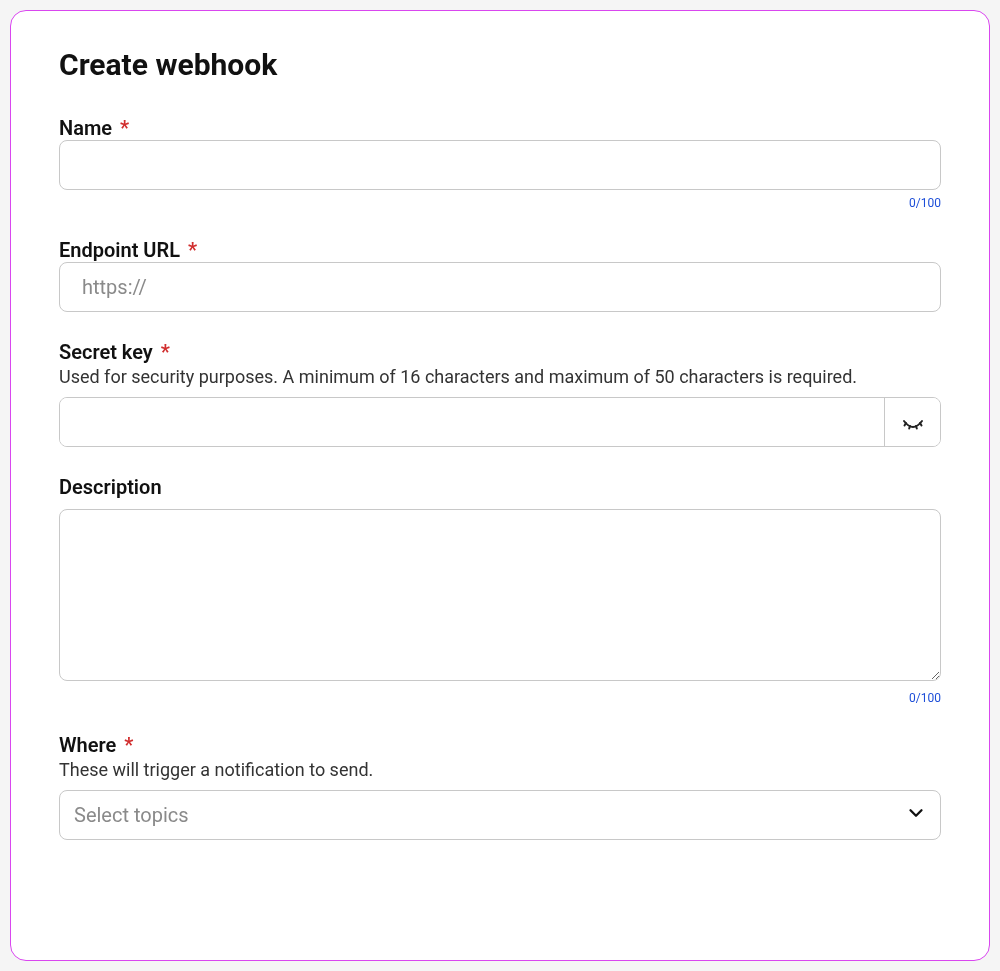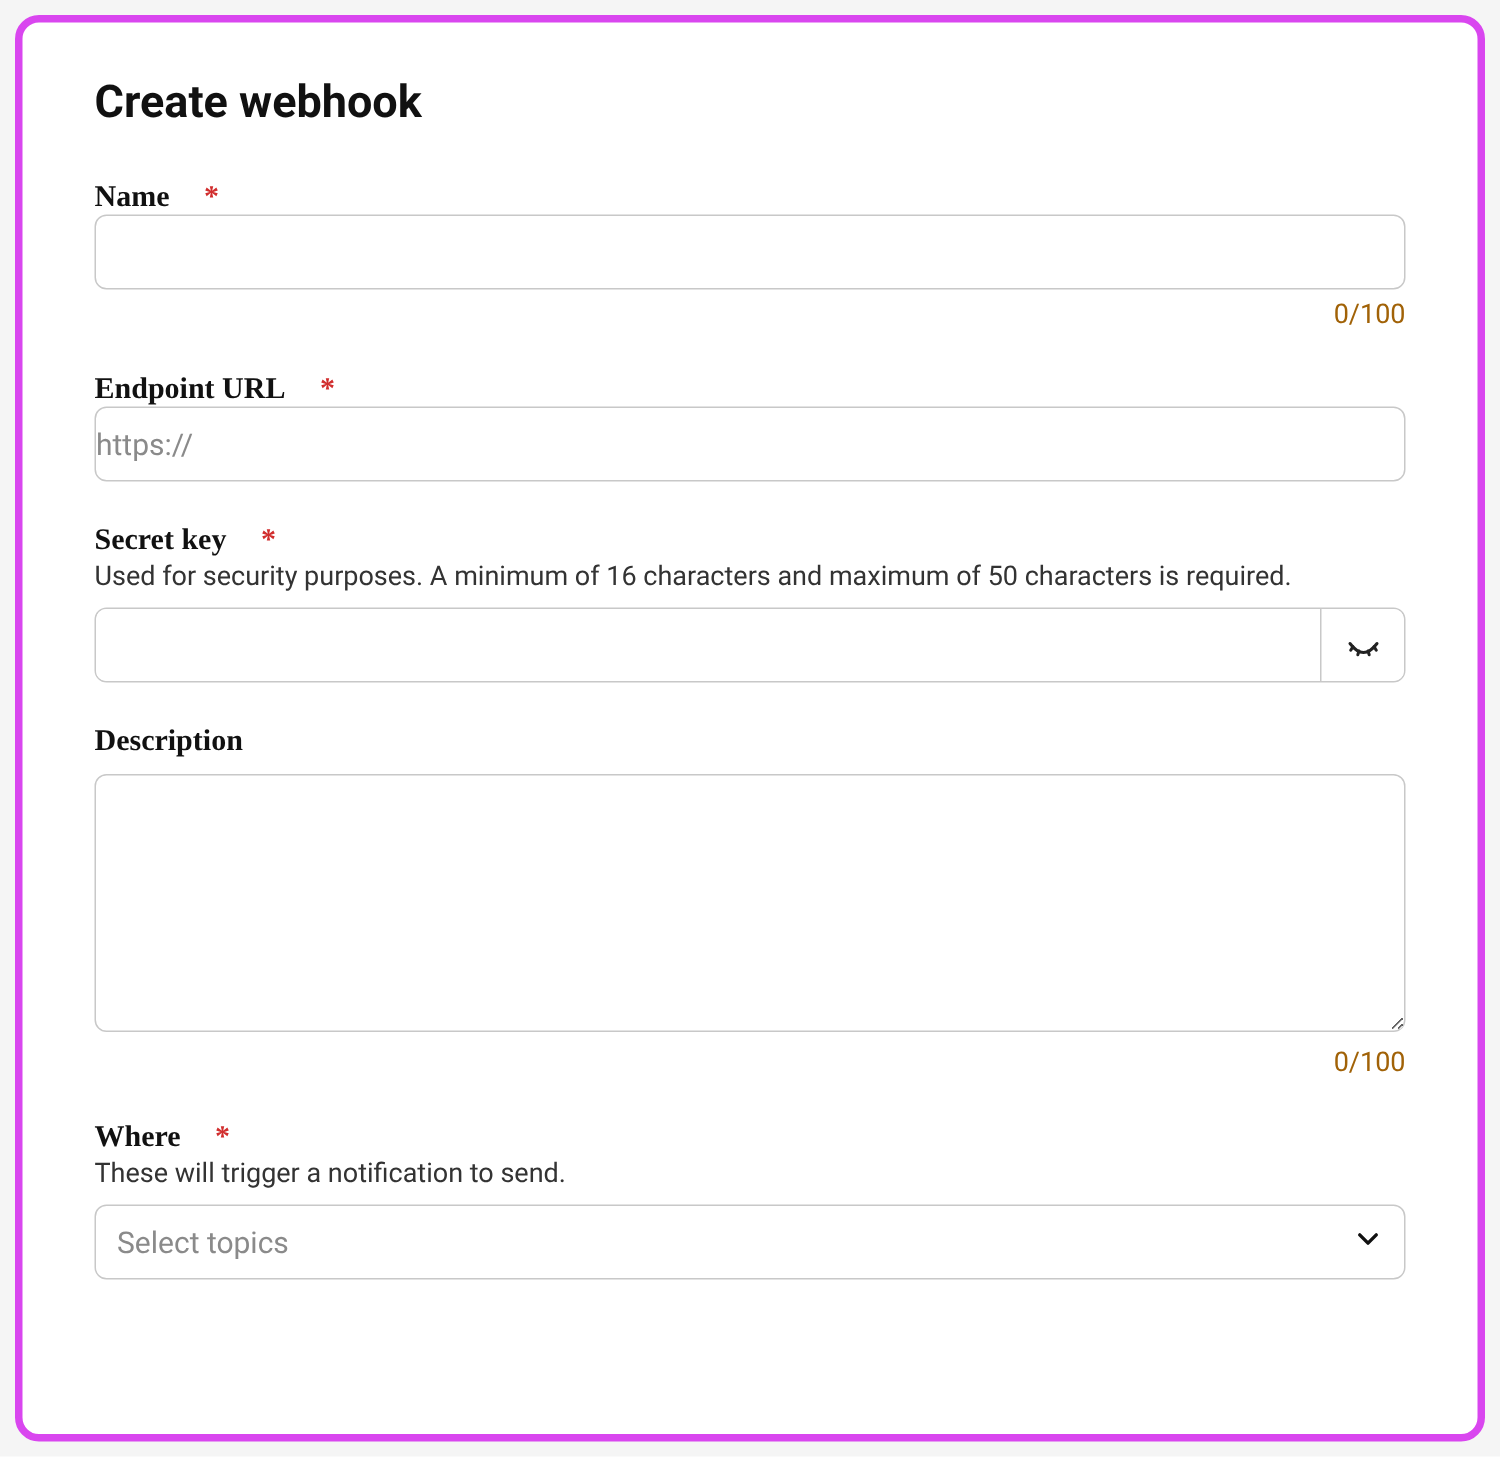--- a/index.html
+++ b/index.html
@@ -7,41 +7,40 @@
       margin: 0;
       padding: 0;
     }
     body {
       font-family: -apple-system, BlinkMacSystemFont, "Segoe UI", Roboto, Helvetica, Arial, sans-serif;
       background: #f5f5f5;
       padding: 10px;
     }
     .card {
       background: #ffffff;
-      border: 5px solid #d946ef;
+      border: 1px solid #d946ef;
       border-radius: 16px;
       padding: 36px 48px 48px 48px;
       width: 980px;
       margin: 0 auto;
       min-height: 951px;
     }
     .page-title {
       font-size: 30px;
       font-weight: 700;
       color: #111;
       margin-bottom: 34px;
     }
     .field {
       margin-bottom: 28px;
     }
     .field-label-row {
       display: flex;
       align-items: baseline;
-      gap: 23px;
-      font-family: Liberation Serif, serif;
+      gap: 8px;
     }
     .field-label {
       font-size: 20px;
       font-weight: 600;
       color: #111;
     }
     .required {
       color: #d12e2e;
       font-size: 20px;
       font-weight: 700;
@@ -51,38 +50,38 @@
       font-size: 18px;
       color: #333;
       margin-top: 2px;
       margin-bottom: 10px;
     }
     .text-input, .select-input, .textarea-input {
       width: 100%;
       border: 1px solid #c8c8c8;
       border-radius: 8px;
       font-size: 20px;
-      padding: 12px 0;
+      padding: 12px 22px;
       font-family: inherit;
       color: #111;
       background: #fff;
       outline: none;
     }
     .text-input::placeholder,
     .select-placeholder {
       color: #8a8a8a;
     }
     .textarea-input {
       height: 172px;
       resize: vertical;
     }
     .counter {
       text-align: right;
-      font-size: 18px;
-      color: #a16207;
+      font-size: 12px;
+      color: #1d4ed8;
       margin-top: 6px;
     }
     .input-group {
       display: flex;
       width: 100%;
       border: 1px solid #c8c8c8;
       border-radius: 8px;
       overflow: hidden;
       background: #fff;
     }

